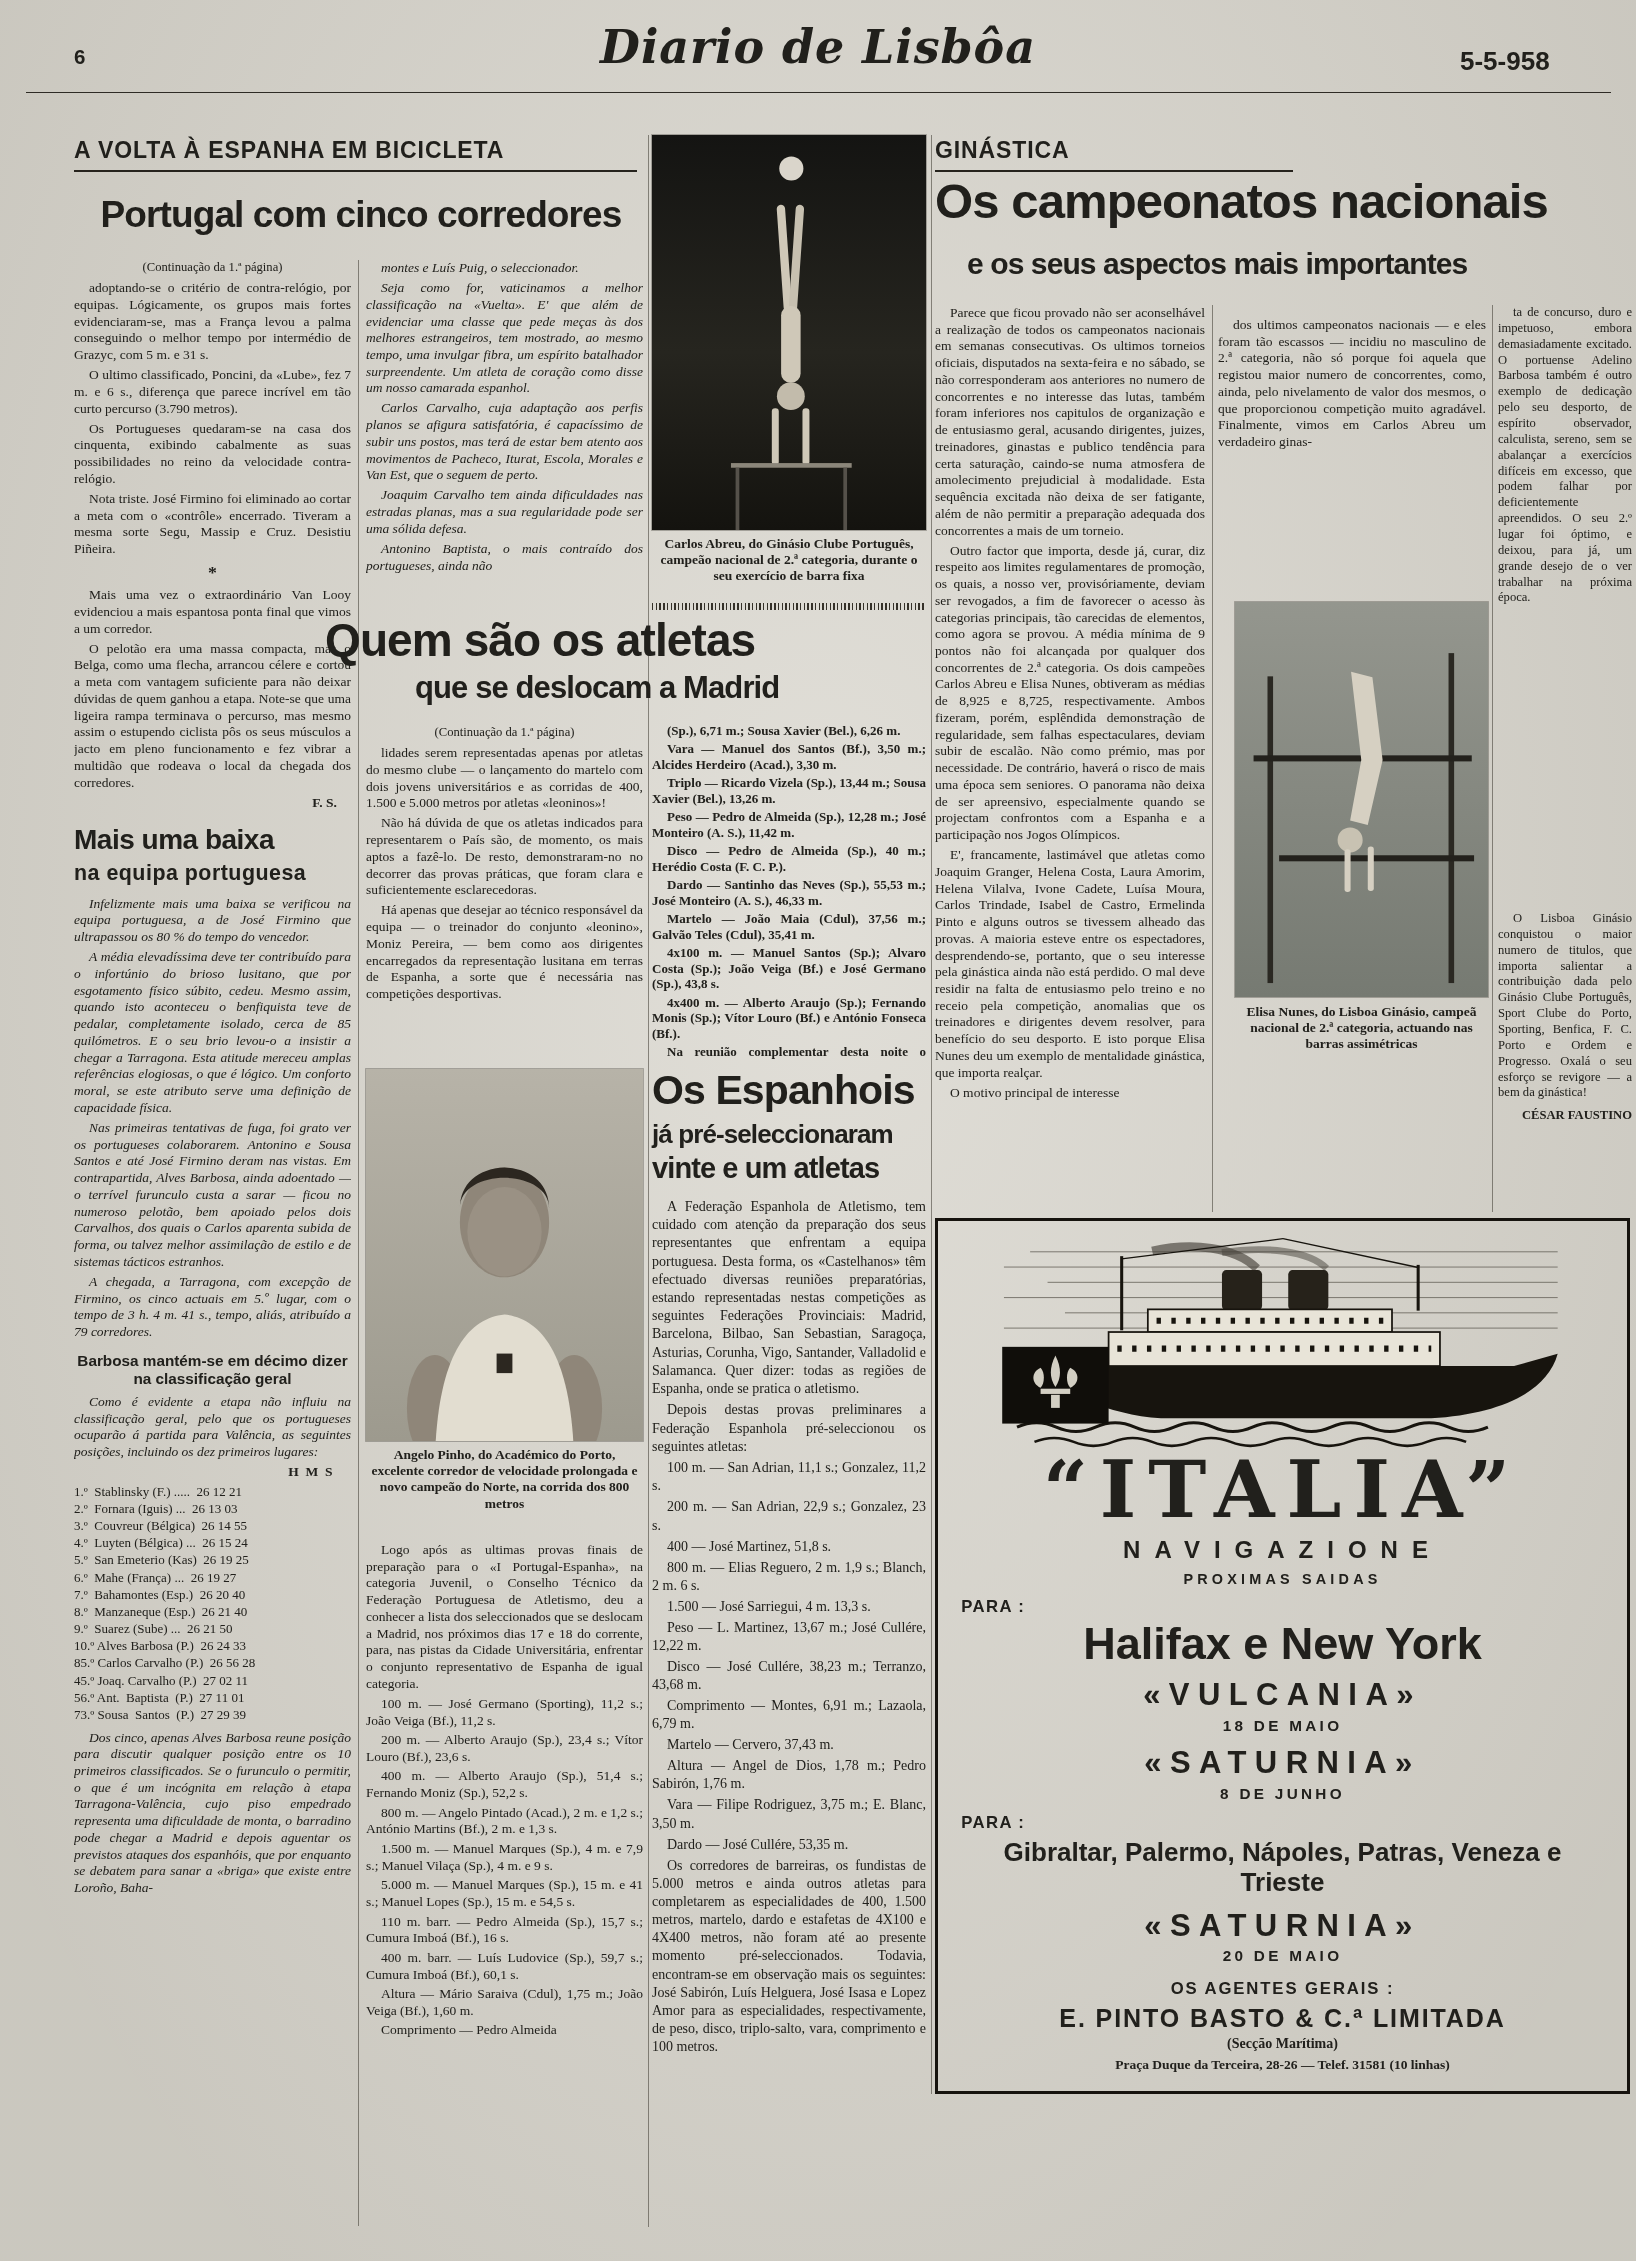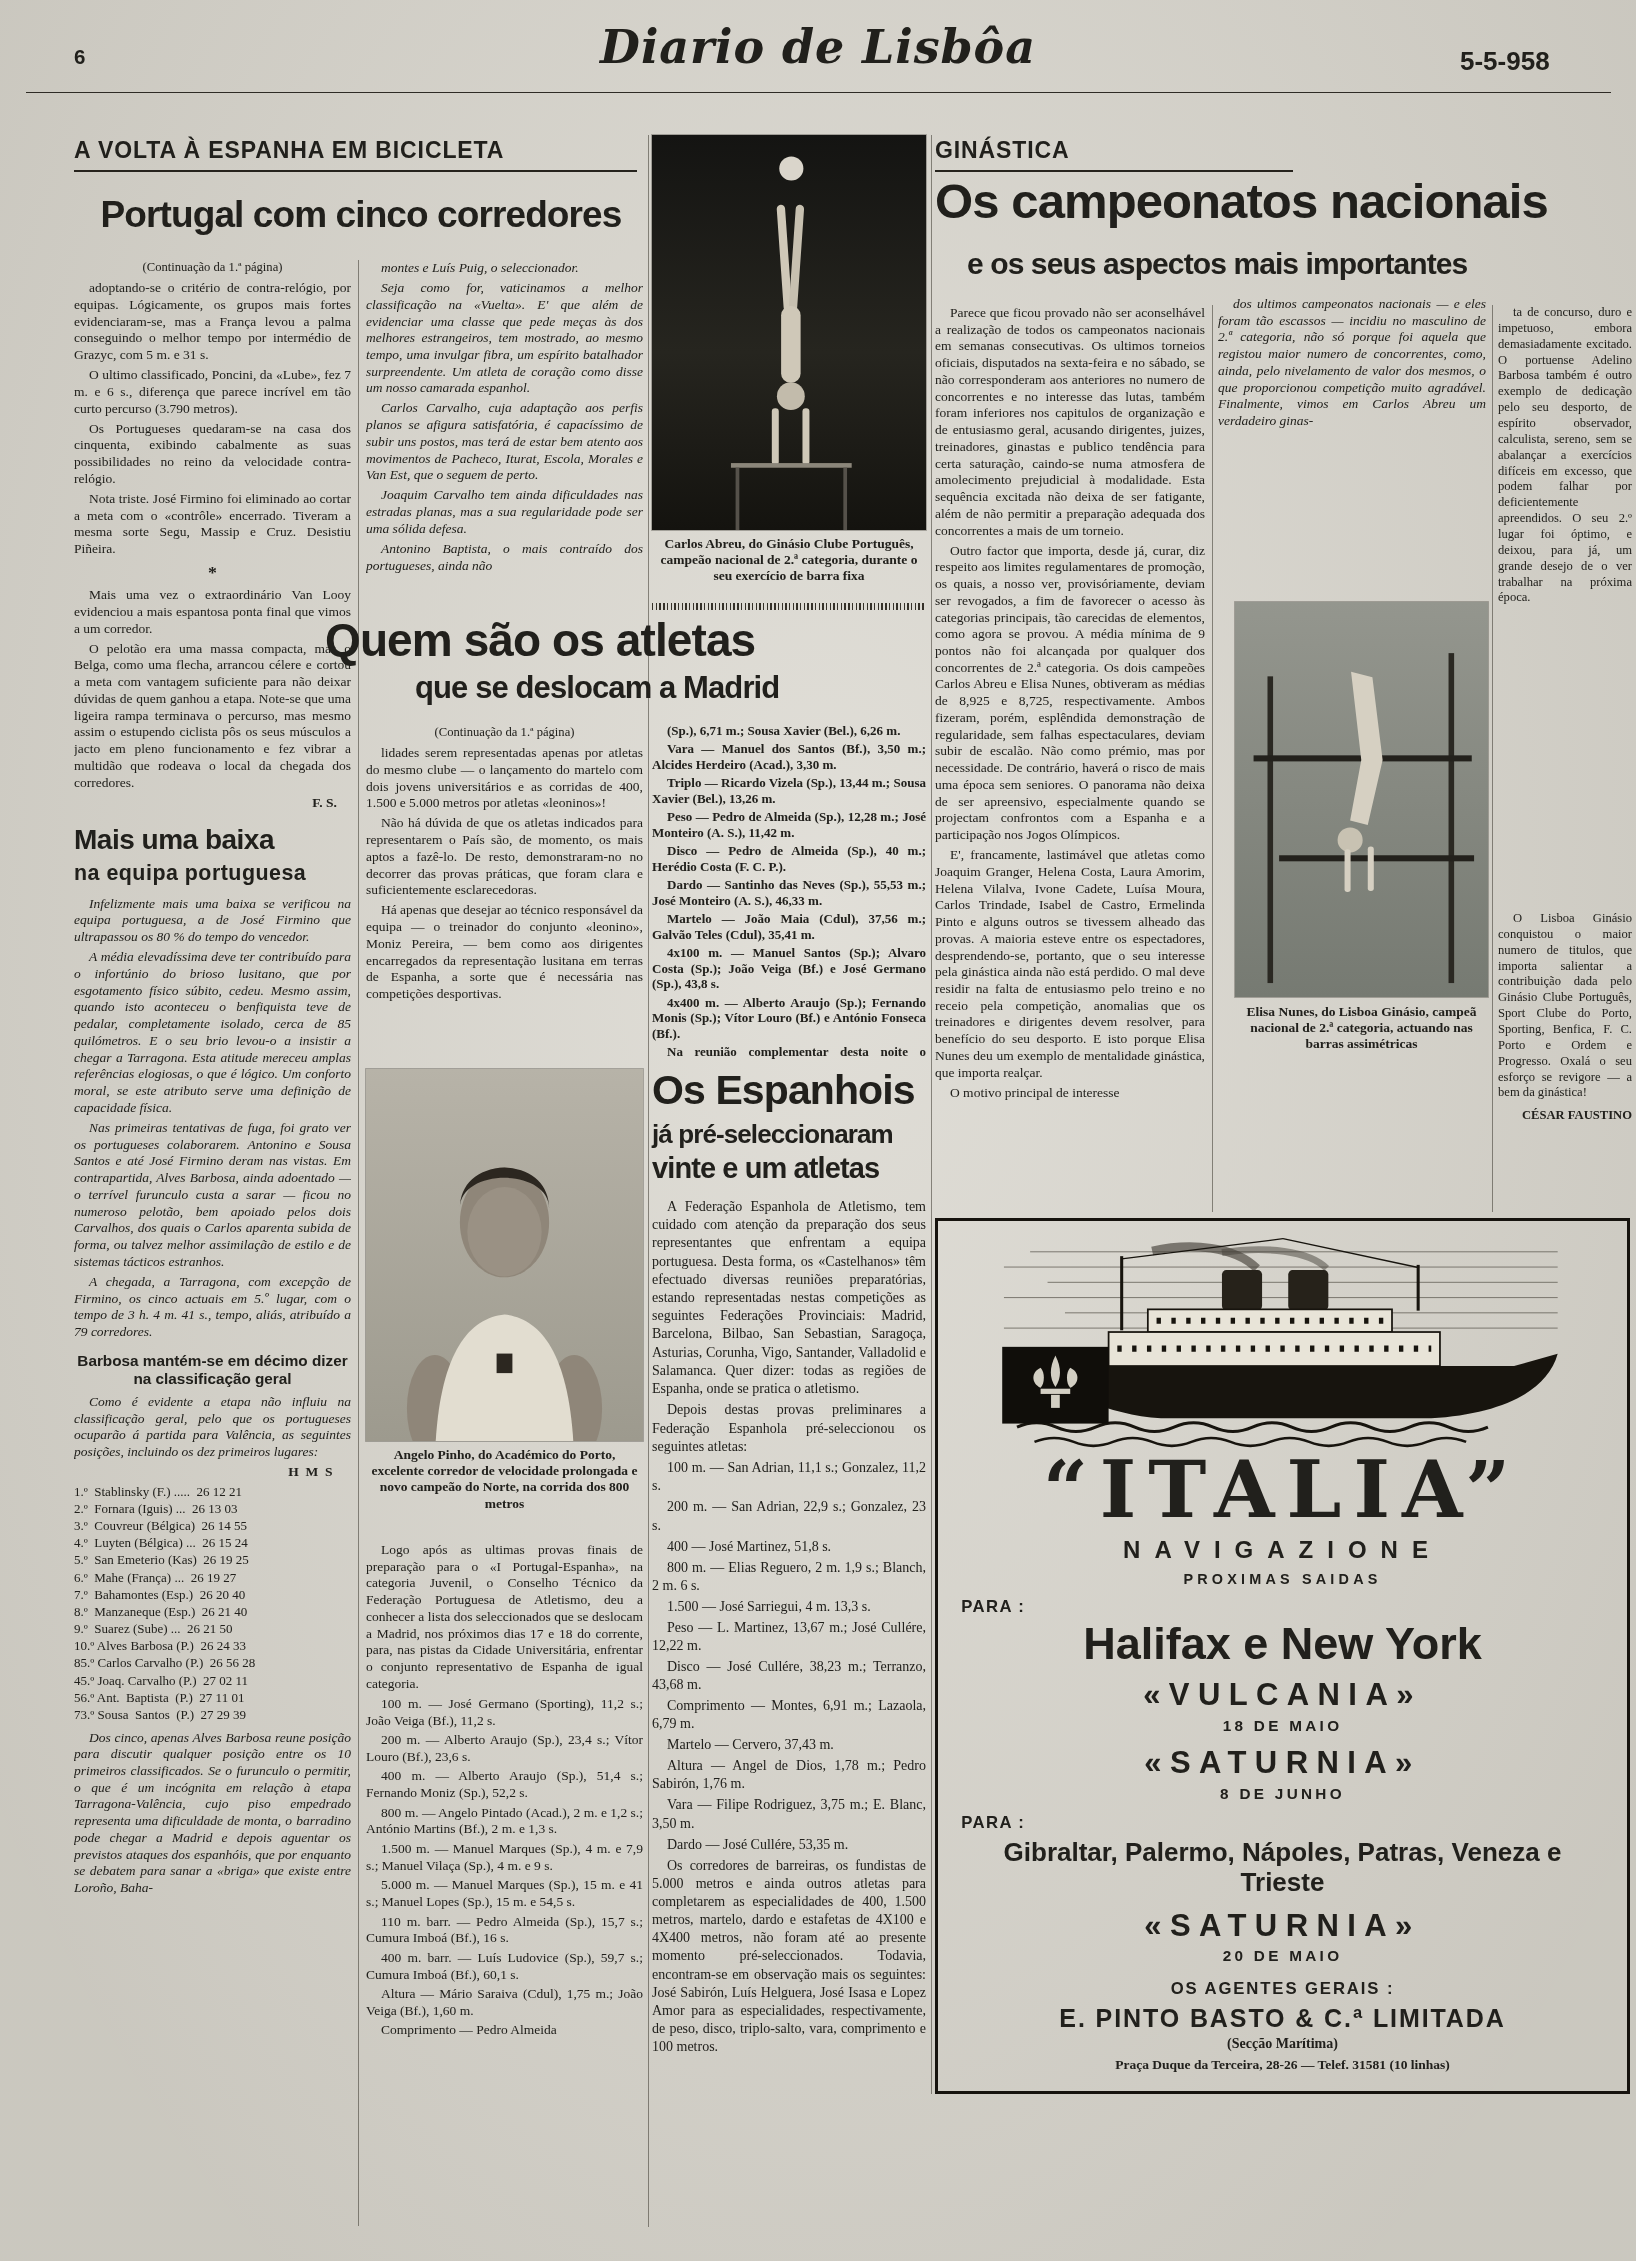--- a/index.html
+++ b/index.html
@@ -252,21 +252,21 @@
 
   <div class="col" style="left:935px;top:305px;width:270px;height:907px;">
     <div>
         <p class="para">Parece que ficou provado não ser aconselhável a realização de todos os campeonatos nacionais em semanas consecutivas. Os ultimos torneios oficiais, disputados na sexta-feira e no sábado, se não corresponderam aos anteriores no numero de concorrentes e no interesse das lutas, também foram inferiores nos capitulos de organização e de entusiasmo geral, acusando dirigentes, juizes, treinadores, ginastas e publico tendência para certa saturação, caindo-se numa atmosfera de amolecimento prejudicial à modalidade. Esta sequência excitada não deixa de ser fatigante, além de não permitir a preparação adequada dos concorrentes a mais de um torneio.</p>
         <p class="para">Outro factor que importa, desde já, curar, diz respeito aos limites regulamentares de promoção, os quais, a nosso ver, provisóriamente, deviam ser revogados, a fim de favorecer o acesso às categorias principais, tão carecidas de elementos, como agora se provou. A média mínima de 9 pontos não foi alcançada por qualquer dos concorrentes de 2.ª categoria. Os dois campeões Carlos Abreu e Elisa Nunes, obtiveram as médias de 8,925 e 8,725, respectivamente. Ambos fizeram, porém, esplêndida demonstração de regularidade, sem falhas espectaculares, deviam subir de escalão. Não como prémio, mas por necessidade. De contrário, haverá o risco de mais uma época sem seniores. O panorama não deixa de ser apreensivo, especialmente quando se projectam confrontos com a Espanha e a participação nos Jogos Olímpicos.</p>
         <p class="para">E', francamente, lastimável que atletas como Joaquim Granger, Helena Costa, Laura Amorim, Helena Vilalva, Ivone Cadete, Luísa Moura, Carlos Trindade, Isabel de Castro, Ermelinda Pinto e alguns outros se tivessem alheado das provas. A maioria esteve entre os espectadores, desprendendo-se, portanto, que o seu interesse pela ginástica ainda não está perdido. O mal deve residir na falta de entusiasmo pelo treino e no receio pela competição, anomalias que os treinadores e dirigentes devem resolver, para benefício do seu desporto. E isto porque Elisa Nunes deu um exemplo de mentalidade ginástica, que importa realçar.</p>
         <p class="para">O motivo principal de interesse</p>
       </div>
   </div>
 
-  <div class="col" style="left:1218px;top:296px;width:268px;height:292px;font-style:italic;">
+  <div class="col" style="left:1218px;top:317px;width:268px;height:292px;">
     <div>
         <p class="para">dos ultimos campeonatos nacionais — e eles foram tão escassos — incidiu no masculino de 2.ª categoria, não só porque foi aquela que registou maior numero de concorrentes, como, ainda, pelo nivelamento de valor dos mesmos, o que proporcionou competição muito agradável. Finalmente, vimos em Carlos Abreu um verdadeiro ginas-</p>
       </div>
   </div>
 
   <div class="photo" style="left:1235px;top:602px;width:253px;height:395px;">
     <svg viewBox="0 0 545 850" preserveAspectRatio="none">
       <defs>
         <linearGradient id="gmid" x1="0" y1="0" x2="0" y2="1">
           <stop offset="0" stop-color="#94968e"></stop>

